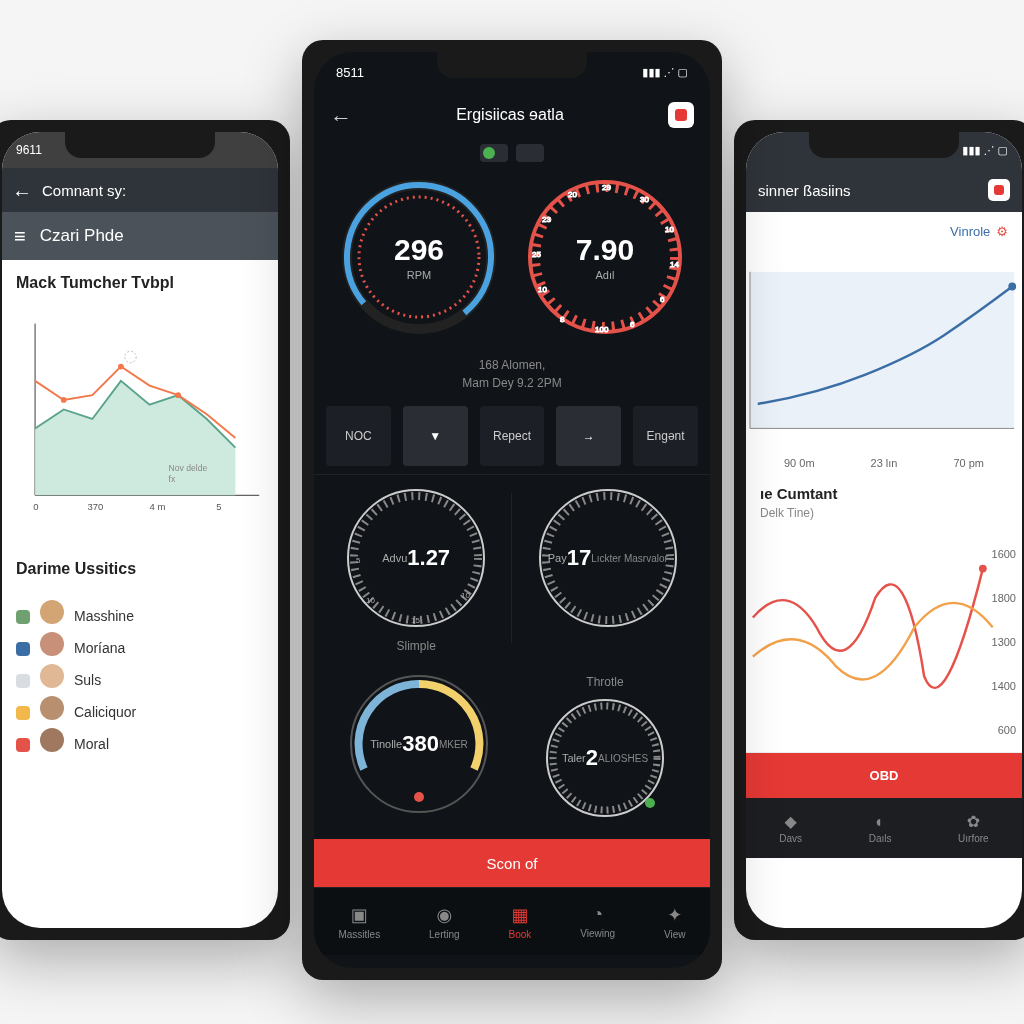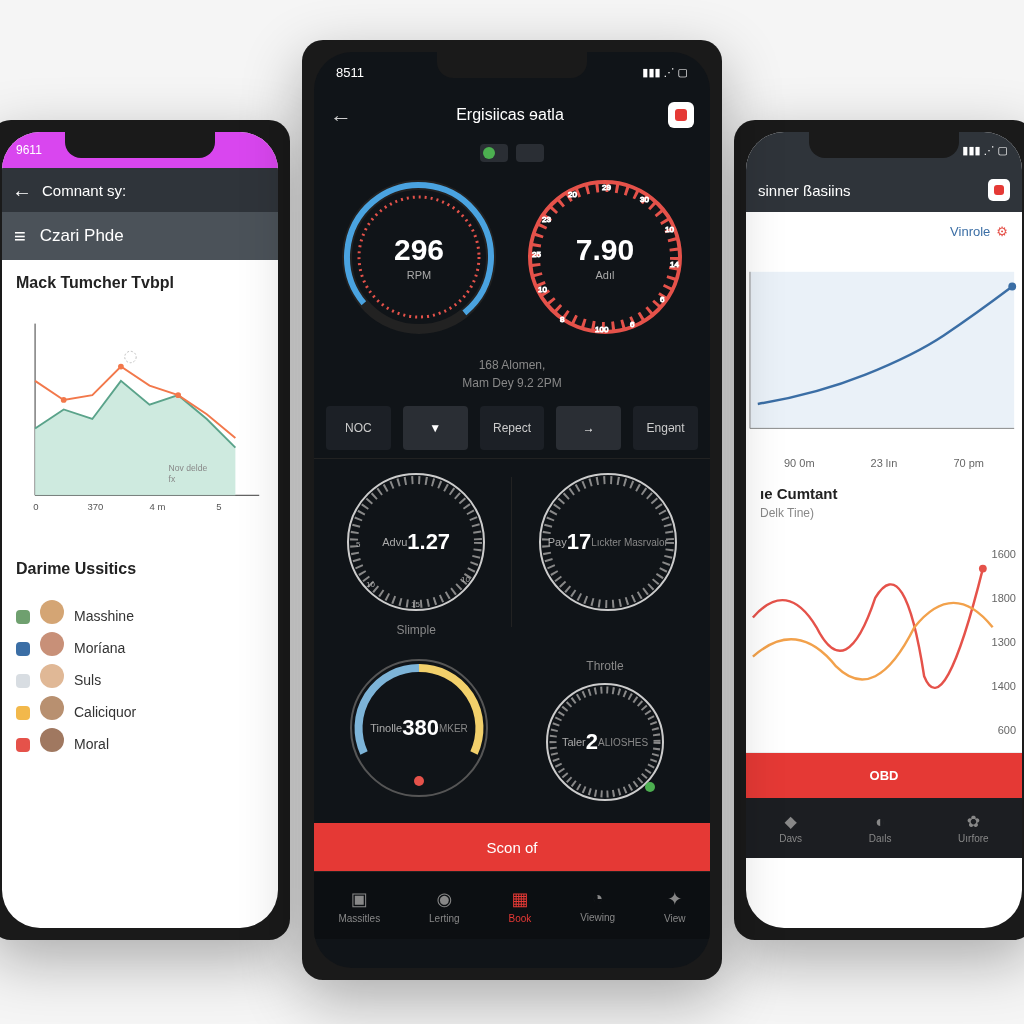--- a/index.html
+++ b/index.html
@@ -5,21 +5,21 @@
 *{margin:0;padding:0;box-sizing:border-box;font-family:-apple-system,BlinkMacSystemFont,"Segoe UI",sans-serif}
 body{background:#f5f5f5;width:1024px;height:1024px;overflow:hidden;position:relative}
 
 .phone{position:absolute;border-radius:21px;background:#1a1a1a;padding:12px;box-shadow:0 20px 60px rgba(0,0,0,.3)}
 .phone-screen{border-radius:38px;overflow:hidden;height:100%;position:relative}
 .notch{position:absolute;top:0;left:50%;transform:translateX(-50%);width:150px;height:26px;background:#1a1a1a;border-radius:0 0 16px 16px;z-index:100}
 
 
 .phone-left{left:-10px;top:120px;width:300px;height:820px;z-index:1}
 .phone-left .phone-screen{background:#fff}
-.left-status{height:36px;background:#d946ef;color:#fff;display:flex;align-items:center;padding:0 14px;font-size:12px}
+.left-status{height:36px;background:#404040;color:#fff;display:flex;align-items:center;padding:0 14px;font-size:12px}
 .left-header{height:44px;background:#2f343a;color:#fff;display:flex;align-items:center;padding:0 10px;font-size:15px}
 .left-back{margin-right:10px;font-size:20px}
 .left-subhead{height:48px;background:#4b5259;color:#fff;display:flex;align-items:center;padding:0 12px;font-size:17px}
 .left-menu{margin-right:14px;font-size:20px}
 .left-section-title{padding:14px 14px 8px;font-size:16px;font-weight:600;color:#222}
 .left-chart{height:230px;margin:4px 14px 12px;position:relative}
 .left-chart svg{width:100%;height:100%}
 .left-legend{padding:6px 14px}
 .legend-row{display:flex;align-items:flex-end;margin:8px 0}
 .legend-swatch{width:14px;height:14px;border-radius:4px;margin-right:10px}
@@ -62,21 +62,21 @@
 .c-toggle.on::after{content:"";position:absolute;left:3px;top:3px;width:12px;height:12px;background:#4caf50;border-radius:50%}
 
 .c-gauges-top{display:flex;justify-content:space-around;padding:0 12px}
 .gauge{width:170px;height:170px;position:relative;display:flex;align-items:center;justify-content:center}
 .gauge svg{position:absolute;inset:0;width:100%;height:100%}
 .gauge-val{color:#fff;font-size:30px;font-weight:700;text-align:center;z-index:2}
 .gauge-unit{color:#aaa;font-size:11px;display:block;font-weight:400;margin-top:2px}
 
 .c-meta{text-align:center;color:#888;font-size:12px;margin:14px 0;line-height:1.5}
 
-.c-tabs{display:flex;height:44px;margin:8px 12px;gap:12px}
+.c-tabs{display:flex;height:60px;margin:8px 12px;gap:12px}
 .c-tab{flex:1;background:#1c2026;color:#ccc;display:flex;align-items:center;justify-content:center;font-size:12px;border-radius:4px}
 .c-tab.sel{background:#2a2e34}
 
 .c-gauges-mid{display:flex;justify-content:space-around;padding:8px 12px;border-top:1px solid #222}
 .sgauge{width:170px;position:relative;text-align:center}
 .sgauge-dial{width:150px;height:150px;margin:0 auto;position:relative}
 .sgauge-label{color:#888;font-size:12px;margin-top:6px}
 .sgauge-center{position:absolute;inset:0;display:flex;flex-direction:row;align-items:center;justify-content:center;color:#fff}
 .sgauge-center .t1{font-size:11px;color:#aaa}
 .sgauge-center .t2{font-size:22px;font-weight:700}

